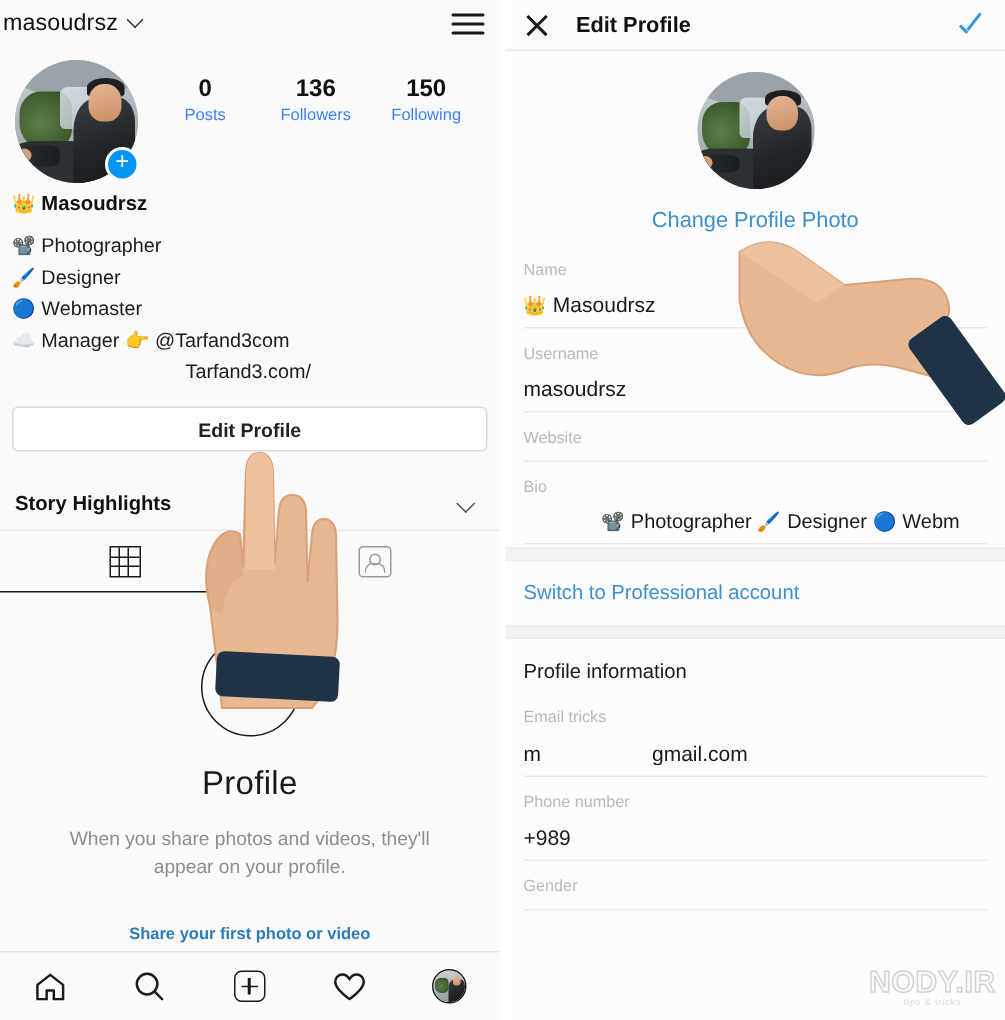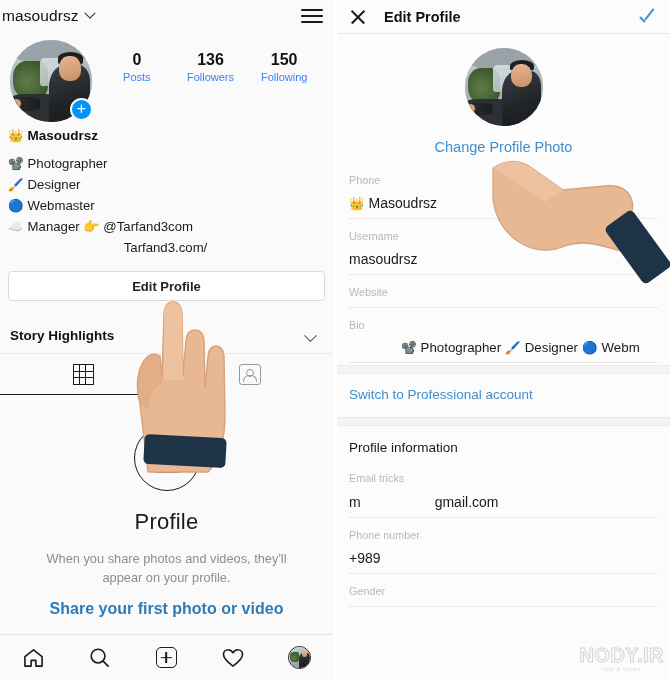--- a/index.html
+++ b/index.html
@@ -118,21 +118,21 @@
               width:31px; height:27px; border:1.8px solid #1a1a1a; border-radius:5px; background:#fafafa; }
   .cam-top  { position:absolute; left:50%; top:50%; transform:translate(-50%,-100%);
               width:35px; height:11px; background:#1f3a4d; border-radius:2px; }
   .cam-plus { position:absolute; left:50%; top:54%; transform:translate(-50%,-50%);
               width:15px; height:15px; }
   .cam-plus::before,.cam-plus::after { content:""; position:absolute; background:#1a1a1a; }
   .cam-plus::before { left:50%; top:0; width:1.8px; height:100%; transform:translateX(-50%); }
   .cam-plus::after  { top:50%; left:0; height:1.8px; width:100%; transform:translateY(-50%); }
   .empty-title { font-size:22px; color:#1a1a1a; margin-top:18px; letter-spacing:.2px; }
   .empty-text { font-size:12.8px; color:#8e8e8e; line-height:1.5; margin-top:14px; }
-  .empty-cta { font-size:16px; font-weight:bold; color:#2d7bb8; margin-top:12px; cursor:pointer; }
+  .empty-cta { font-size:11px; font-weight:bold; color:#2d7bb8; margin-top:29px; cursor:pointer; }
 
   
   .lnav {
     position:absolute; left:0; right:0; bottom:0; height:46px; background:#fafafa;
     border-top:1px solid #e3e3e3; display:flex; align-items:center;
   }
   .nav-it { flex:1; display:flex; align-items:center; justify-content:center; cursor:pointer; }
   .ic-home { width:21px; height:20px; position:relative; }
   .ic-home svg, .ic-search svg, .ic-heart svg { display:block; }
   .ic-add { width:21px; height:21px; border:1.8px solid #1a1a1a; border-radius:5px; position:relative; }
@@ -372,21 +372,21 @@
           <div class="ph-face"></div>
           <div class="ph-arm"></div>
           <div class="ph-hand"></div>
       </div>
     </div>
 
     <div class="rlink">Change Profile Photo</div>
 
     <div class="fields">
       <div class="fld">
-        <div class="fld-l">Phone</div>
+        <div class="fld-l">Name</div>
         <div class="fld-v">
           <span class="emo">👑</span>
           <span>Masoudrsz</span>
         </div>
       </div>
       <div class="fld">
         <div class="fld-l">Username</div>
         <div class="fld-v">
           <span>masoudrsz</span>
         </div>

